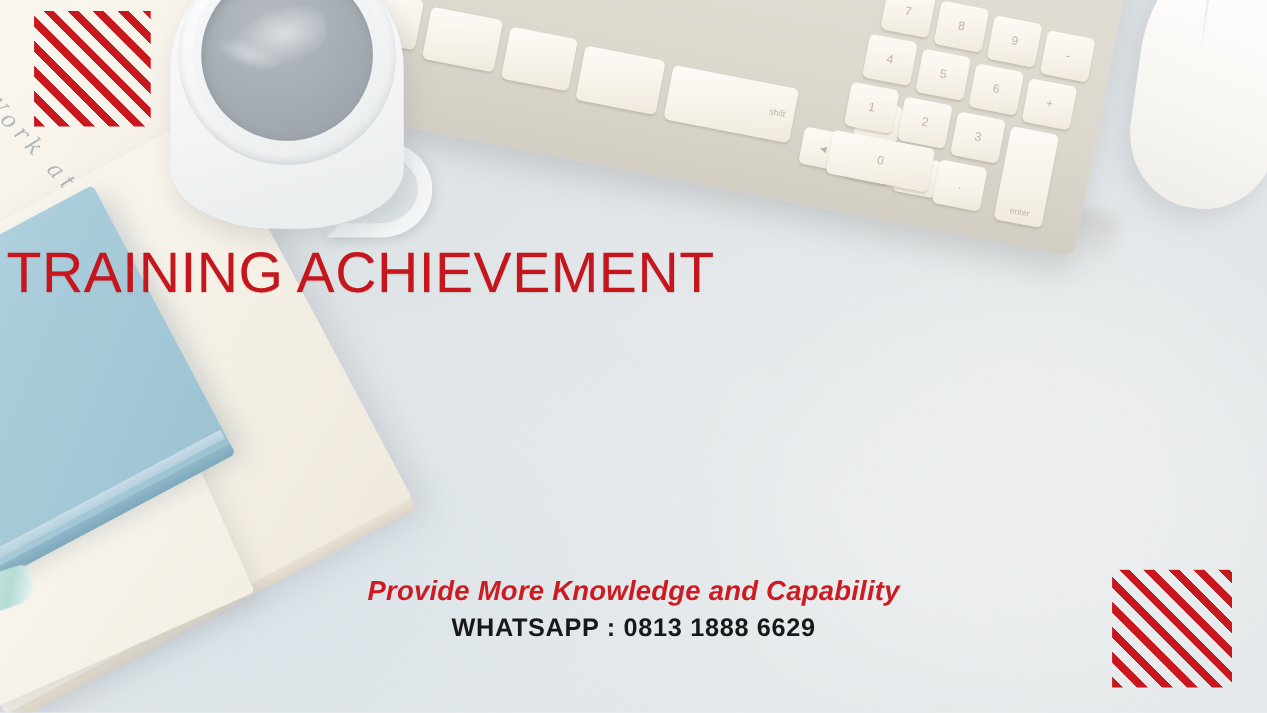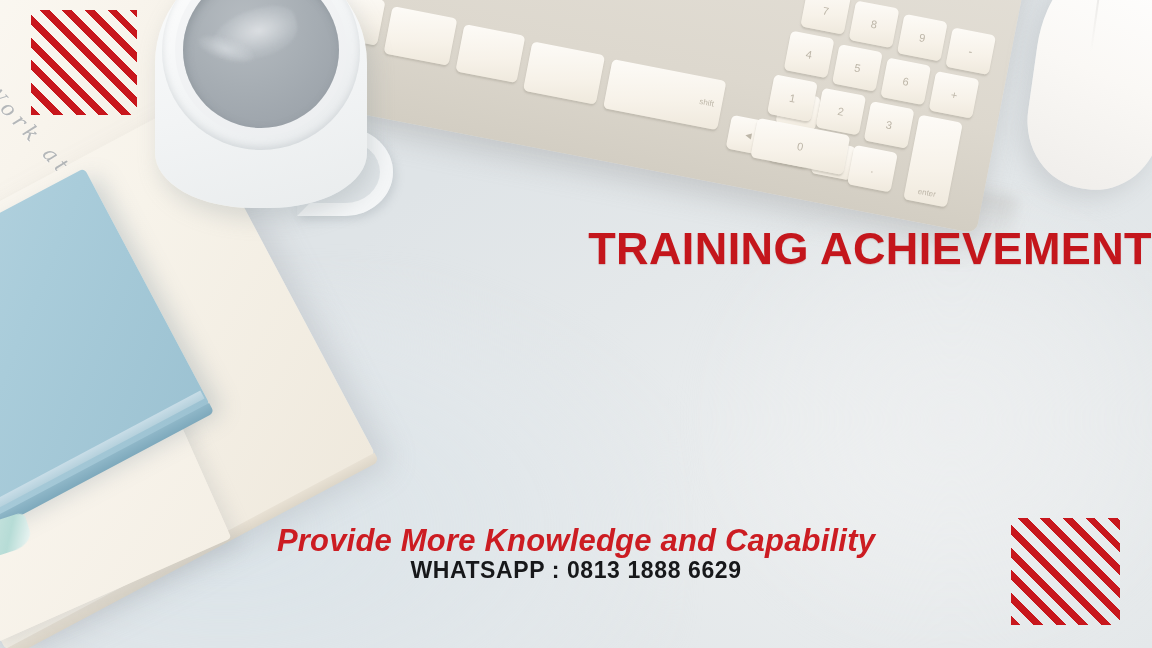--- a/index.html
+++ b/index.html
@@ -296,42 +296,42 @@
   #stripe-top-left  { left: 31px;   top: 10px;  width: 106px; height: 105px; }
   #stripe-bottom-right { left: 1011px; top: 518px; width: 109px; height: 107px; }
 
   
   .text-layer { position: absolute; inset: 0; }
 
   .headline {
     position: absolute;
     left: 0; right: 0;
     top: 221px;
-    text-align: right;
+    text-align: left;
     color: #c4161c;
     font-family: "Liberation Sans", sans-serif;
-    font-weight: bold;
-    font-size: 45px;
+    font-weight: normal;
+    font-size: 52px;
     line-height: 55px;
     letter-spacing: .4px;
     text-shadow: 0 1px 1px rgba(120,20,24,.18);
   }
   .headline .line { display: block; }
   .headline .line1 { margin-left: 6px; }
 
   .tagline {
     position: absolute;
     left: 0; right: 0;
     top: 523px;
     text-align: center;
     color: #cc1c22;
     font-family: "Liberation Sans", sans-serif;
     font-weight: bold;
     font-style: italic;
-    font-size: 31px;
+    font-size: 25px;
     letter-spacing: .2px;
   }
   .contact {
     position: absolute;
     left: 0; right: 0;
     top: 557px;
     text-align: center;
     color: #17181a;
     font-family: "Liberation Sans", sans-serif;
     font-weight: bold;

